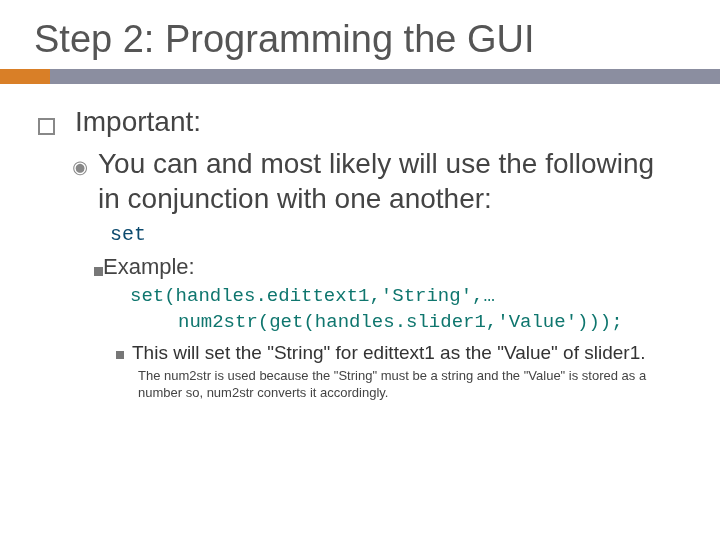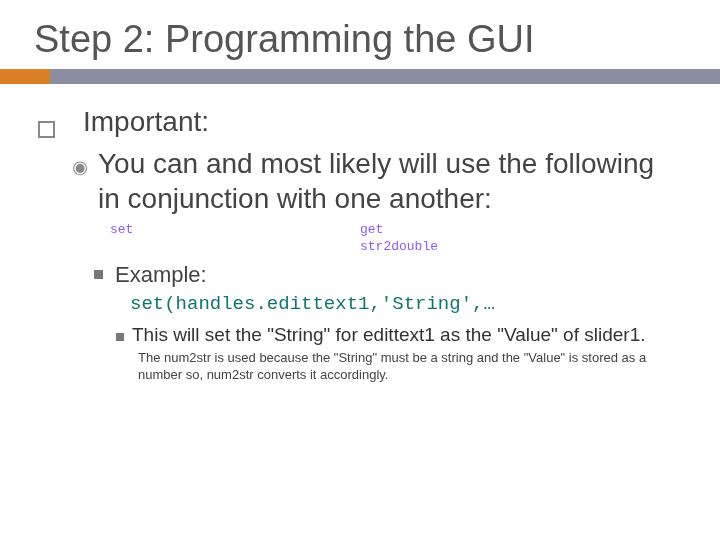--- a/index.html
+++ b/index.html
@@ -37,22 +37,22 @@
   .bar-gray {
     flex: 1;
     height: 100%;
     background: #8b8ea0;
   }
   .content {
     padding: 22px 40px 0 38px;
   }
   .l1 {
     display: flex;
-    align-items: flex-end;
-    gap: 28px;
+    align-items: center;
+    gap: 20px;
     margin-bottom: 8px;
   }
   .l1-bullet {
     width: 13px;
     height: 13px;
     border: 2px solid #888;
     display: inline-block;
     flex: none;
     margin-top: 8px;
   }
@@ -83,32 +83,32 @@
   }
   .funcs {
     margin: 4px 0 6px 72px;
     display: flex;
   }
   .func-col {
     width: 250px;
   }
   .func-item {
     font-family: "Courier New", Courier, monospace;
-    font-size: 13px;
-    color: #8b5cf6;
+    font-size: 20px;
+    color: #0c4a6e;
     line-height: 1.3;
   }
   .l3 {
     margin-left: 56px;
     margin-top: 2px;
   }
   .l3-line {
     display: flex;
-    align-items: flex-start;
-    gap: 12px;
+    align-items: center;
+    gap: 0;
   }
   .l3-bullet {
     width: 9px;
     height: 9px;
     background: #777;
     display: inline-block;
     flex: none;
     margin-top: 8px;
   }
   .l3-text {
@@ -177,35 +177,32 @@
       <div class="l2-line">
         <span class="l2-bullet">◉</span>
         <span class="l2-text">You can and most likely will use the following in conjunction with one another:</span>
       </div>
     </div>
 
     <div class="funcs">
       <div class="func-col">
         <div class="func-item">set</div>
       </div>
-      <div class="func-col">
-        <div class="func-item">get</div>
-        <div class="func-item">str2double</div>
-      </div>
     </div>
 
     <div class="l3">
       <div class="l3-line">
         <span class="l3-bullet"></span>
         <span class="l3-text">Example:</span>
       </div>
     </div>
 
     <div class="code">
       <div>set(handles.edittext1,'String',…</div>
+      <div class="indent">num2str(get(handles.slider1,'Value')));</div>
     </div>
 
     <div class="l4">
       <div class="l4-line">
         <span class="l4-bullet"></span>
         <span class="l4-text">This will set the "String" for edittext1 as the "Value" of slider1.</span>
       </div>
     </div>
 
     <div class="l5">The num2str is used because the "String" must be a string and the "Value" is stored as a number so, num2str converts it accordingly.</div>

